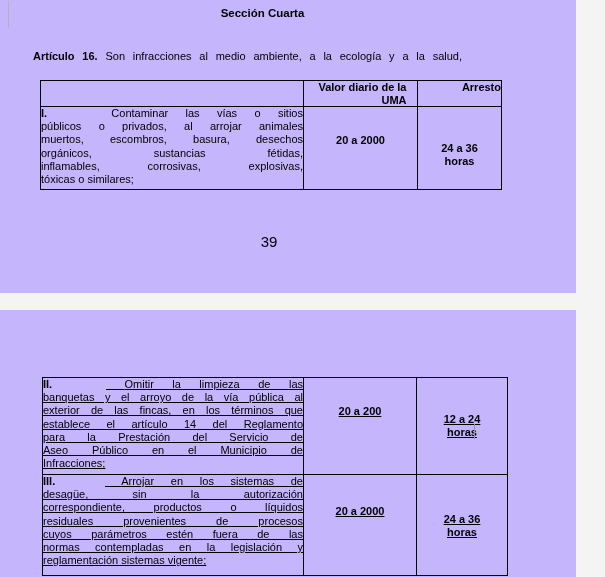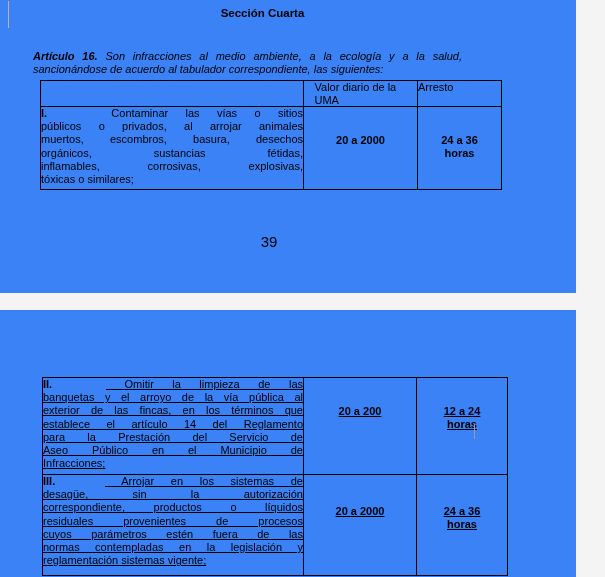--- a/index.html
+++ b/index.html
@@ -5,34 +5,34 @@
   html,body { margin:0; padding:0; }
   body {
     width:605px; height:577px;
     background:#f4f4f4;
     position:relative;
     overflow:hidden;
     font-family:"Liberation Sans", sans-serif;
     color:#000;
   }
   .page {
-    position:absolute; left:0; width:576px; background:#3b82f6;
+    position:absolute; left:0; width:576px; background:#c4b5fd;
   }
   .page-1 { top:0; height:293px; }
   .page-2 { top:310px; height:267px; }
   .separator { position:absolute; left:0; top:293px; width:605px; height:17px; background:#f4f4f4; }
   .right-margin { position:absolute; left:576px; top:0; width:29px; height:577px; background:#f4f4f4; }
 
   .title-block {
     position:absolute; top:7px; left:0; width:525px;
     text-align:center; font-weight:bold; font-size:11.5px; line-height:13px;
   }
   .article {
     position:absolute; top:50px; left:33px; width:429px;
-    font-size:11px; line-height:13px;font-style:italic;
+    font-size:11px; line-height:13px;
   }
   .p-line-just { text-align:justify; text-align-last:justify; white-space:nowrap; }
   .bold { font-weight:bold; }
 
   table.sanctions {
     position:absolute;
     border-collapse:collapse; table-layout:fixed;
     font-size:11px; line-height:13.2px;
   }
   table.sanctions td { border:1px solid #000; vertical-align:top; padding:0; }
@@ -41,23 +41,23 @@
 
   td.desc { padding:2px 7px 0 8px; }
   .cl { text-align:justify; text-align-last:justify; white-space:nowrap; overflow:hidden; }
   .cl-last { text-align:left; white-space:nowrap; }
   .numeral { display:inline-block; font-weight:bold; }
   .num-w1 { width:53px; }
   .num-w2 { width:63px; }
   .num-w3 { width:62px; }
 
   td.val { text-align:center; font-weight:bold; }
-  .hdr { text-align:left; font-weight:normal; vertical-align:top; padding-top:1px; }
+  .hdr { text-align:right; font-weight:bold; vertical-align:top; padding-top:1px; }
   .hdr-inner { width:92px; margin:0 auto; line-height:12.5px; }
-  .arresto-inner { width:58px; margin:0 auto; }
+  .arresto-inner { width:58px; margin:8px auto; }
 
   .page-num {
     position:absolute; top:233px; left:0; width:538px;
     text-align:center; font-size:15px;
   }
   .caret { position:absolute; width:1px; background:#999; }
   .caret-a { left:8px; top:1px; height:27px; background:#b3b3b3; }
   .caret-b { left:474px; top:114px; height:15px; }
 </style>
 </head>
@@ -68,21 +68,20 @@
 
 <div class="page page-1">
   <div class="caret caret-a"></div>
 
   <div class="title-block">
     <div>Sección Cuarta</div>
   </div>
 
   <div class="article">
     <div class="p-line-just"><span class="bold">Artículo 16.</span> <span>Son infracciones al medio ambiente, a la ecología y a la salud,</span></div>
-    <div>sancionándose de acuerdo al tabulador correspondiente, las siguientes:</div>
   </div>
 
   <table class="sanctions t1">
     <tbody>
         <tr style="height:25px;">
       <td style="width:262px;" class="hdr"></td>
       <td style="width:113px;" class="hdr">
             <div class="hdr-inner">Valor diario de la UMA</div>
           </td>
       <td style="width:83px;" class="hdr">

